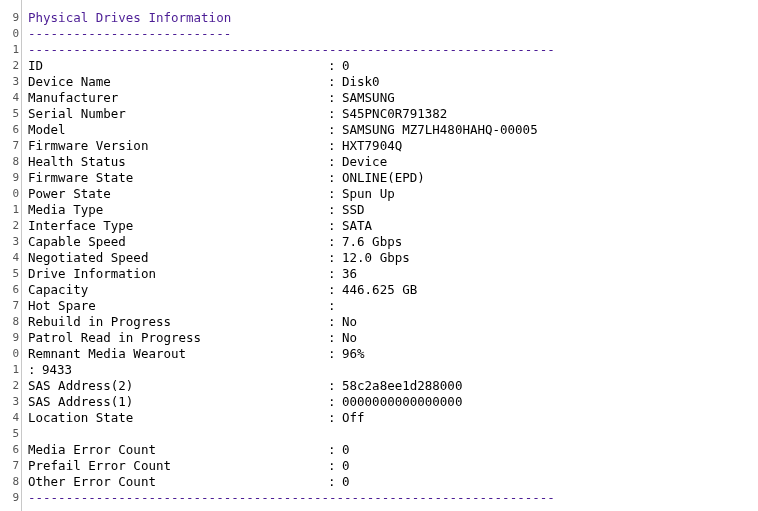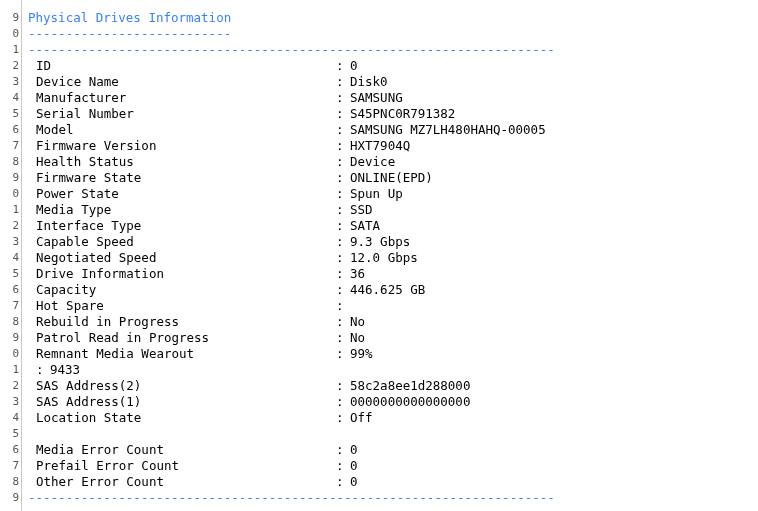--- a/index.html
+++ b/index.html
@@ -49,29 +49,28 @@
     padding-left: 6px;
     box-sizing: border-box;
     overflow: hidden;
   }
   .line {
     height: 16px;
     line-height: 16px;
     white-space: pre;
     font-family: "DejaVu Sans Mono", monospace;
     font-size: 12.5px;
-    color: #3b82f6;
+    color: #4c1d95;
   }
   .row {
     height: 16px;
     line-height: 16px;
     white-space: pre;
     display: flex;
     flex-direction: row;
-    margin-left: 8px;
   }
   .row .label {
     width: 300px;
     flex: 0 0 300px;
     white-space: pre;
     font-family: "DejaVu Sans Mono", monospace;
     font-size: 12.5px;
   }
   .row .sep {
     width: 14px;
@@ -184,21 +183,21 @@
       <span class="value">SSD</span>
     </div>
     <div class="row">
       <span class="label">Interface Type</span>
       <span class="sep">:</span>
       <span class="value">SATA</span>
     </div>
     <div class="row">
       <span class="label">Capable Speed</span>
       <span class="sep">:</span>
-      <span class="value">9.3 Gbps</span>
+      <span class="value">7.6 Gbps</span>
     </div>
     <div class="row">
       <span class="label">Negotiated Speed</span>
       <span class="sep">:</span>
       <span class="value">12.0 Gbps</span>
     </div>
     <div class="row">
       <span class="label">Drive Information</span>
       <span class="sep">:</span>
       <span class="value">36</span>
@@ -218,21 +217,21 @@
       <span class="value">No</span>
     </div>
     <div class="row">
       <span class="label">Patrol Read in Progress</span>
       <span class="sep">:</span>
       <span class="value">No</span>
     </div>
     <div class="row">
       <span class="label">Remnant Media Wearout</span>
       <span class="sep">:</span>
-      <span class="value">99%</span>
+      <span class="value">96%</span>
     </div>
     <div class="row">
       <span class="sep">:</span>
       <span class="value">9433</span>
     </div>
     <div class="row">
       <span class="label">SAS Address(2)</span>
       <span class="sep">:</span>
       <span class="value">58c2a8ee1d288000</span>
     </div>

